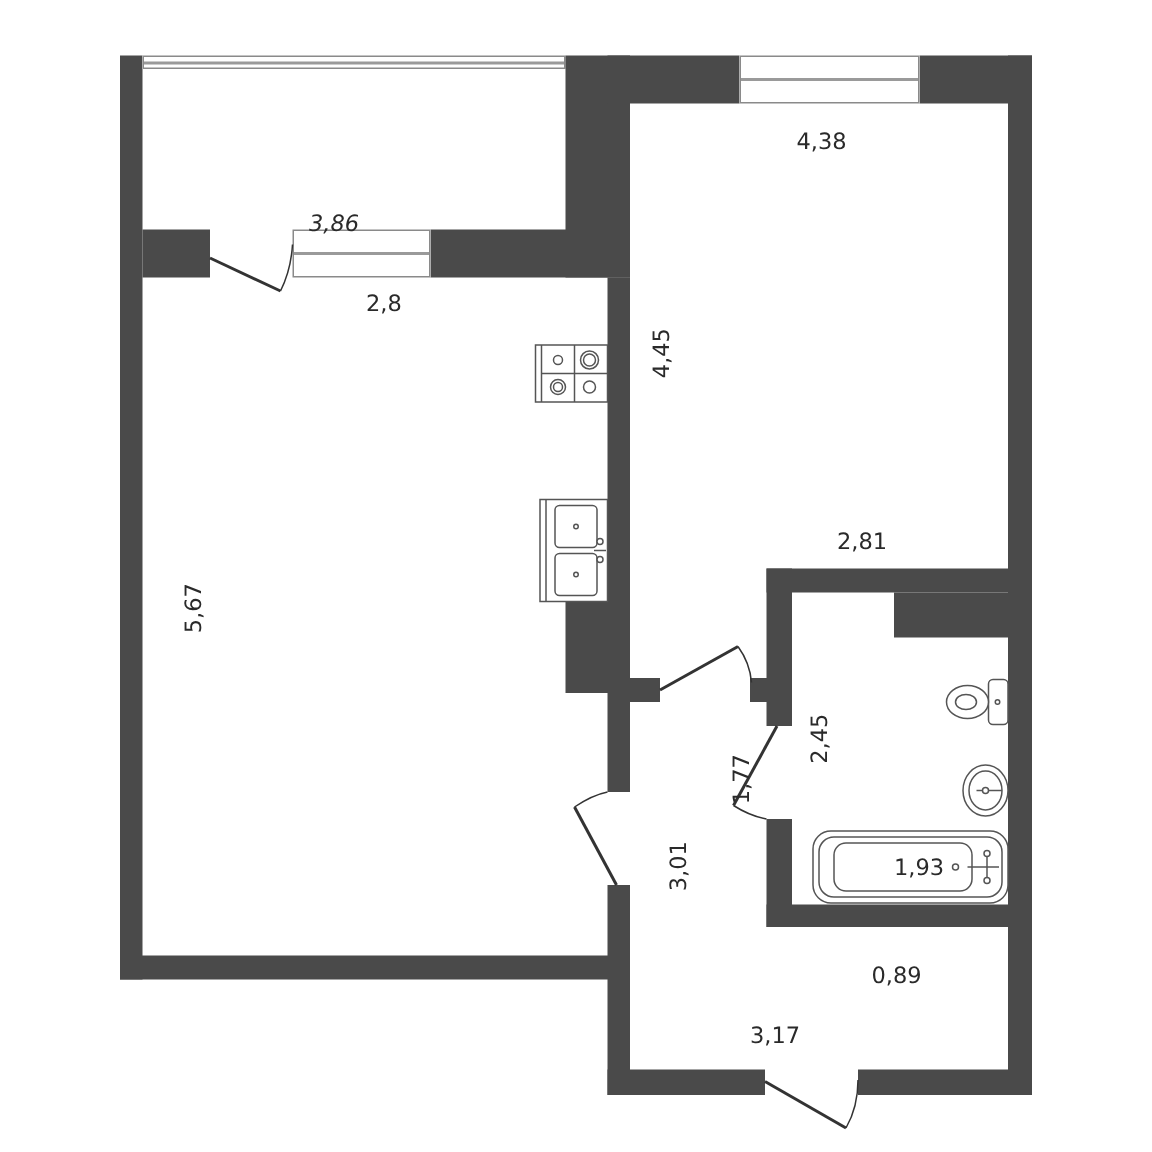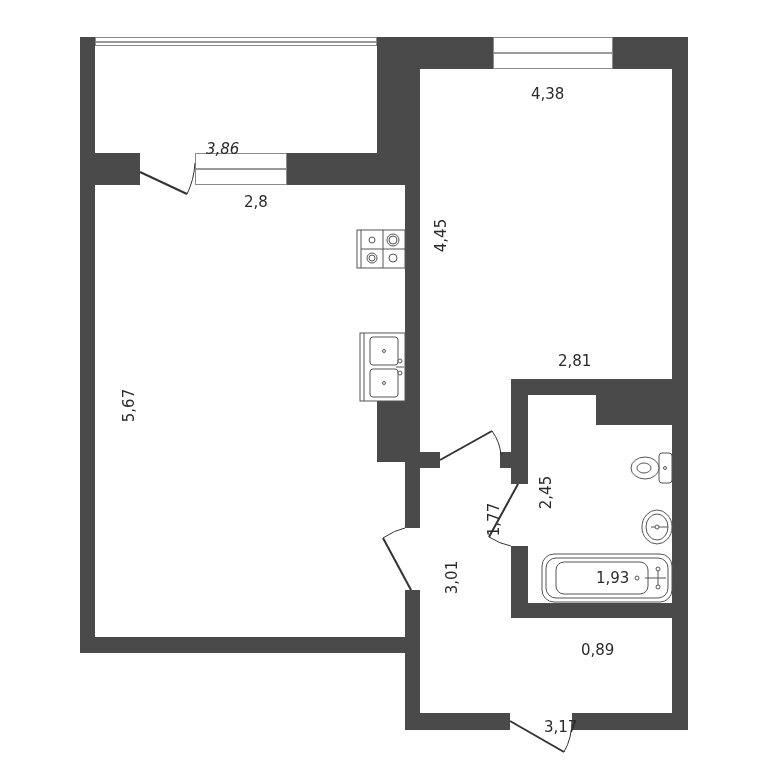--- a/index.html
+++ b/index.html
@@ -142,15 +142,15 @@
   <span class="label" style="left:228px; top:195px;margin-left:16px;">2,8</span>
   <span class="label rot" style="left:113px; top:398px;">5,67</span>
   <span class="label" style="left:531px; top:87px;">4,38</span>
   <span class="label rot" style="left:425px; top:228px;">4,45</span>
   <span class="label" style="left:558px; top:354px;">2,81</span>
   <span class="label rot" style="left:530px; top:485px;">2,45</span>
   <span class="label" style="left:596px; top:571px;">1,93</span>
   <span class="label rot" style="left:436px; top:570px;">3,01</span>
   <span class="label rot" style="left:478px; top:512px;">1,77</span>
   <span class="label" style="left:581px; top:643px;">0,89</span>
-  <span class="label" style="left:500px; top:720px;margin-left:44px;">3,17</span>
+  <span class="label" style="left:500px; top:683px;">3,17</span>
 
 </div>
 
 </body></html>

